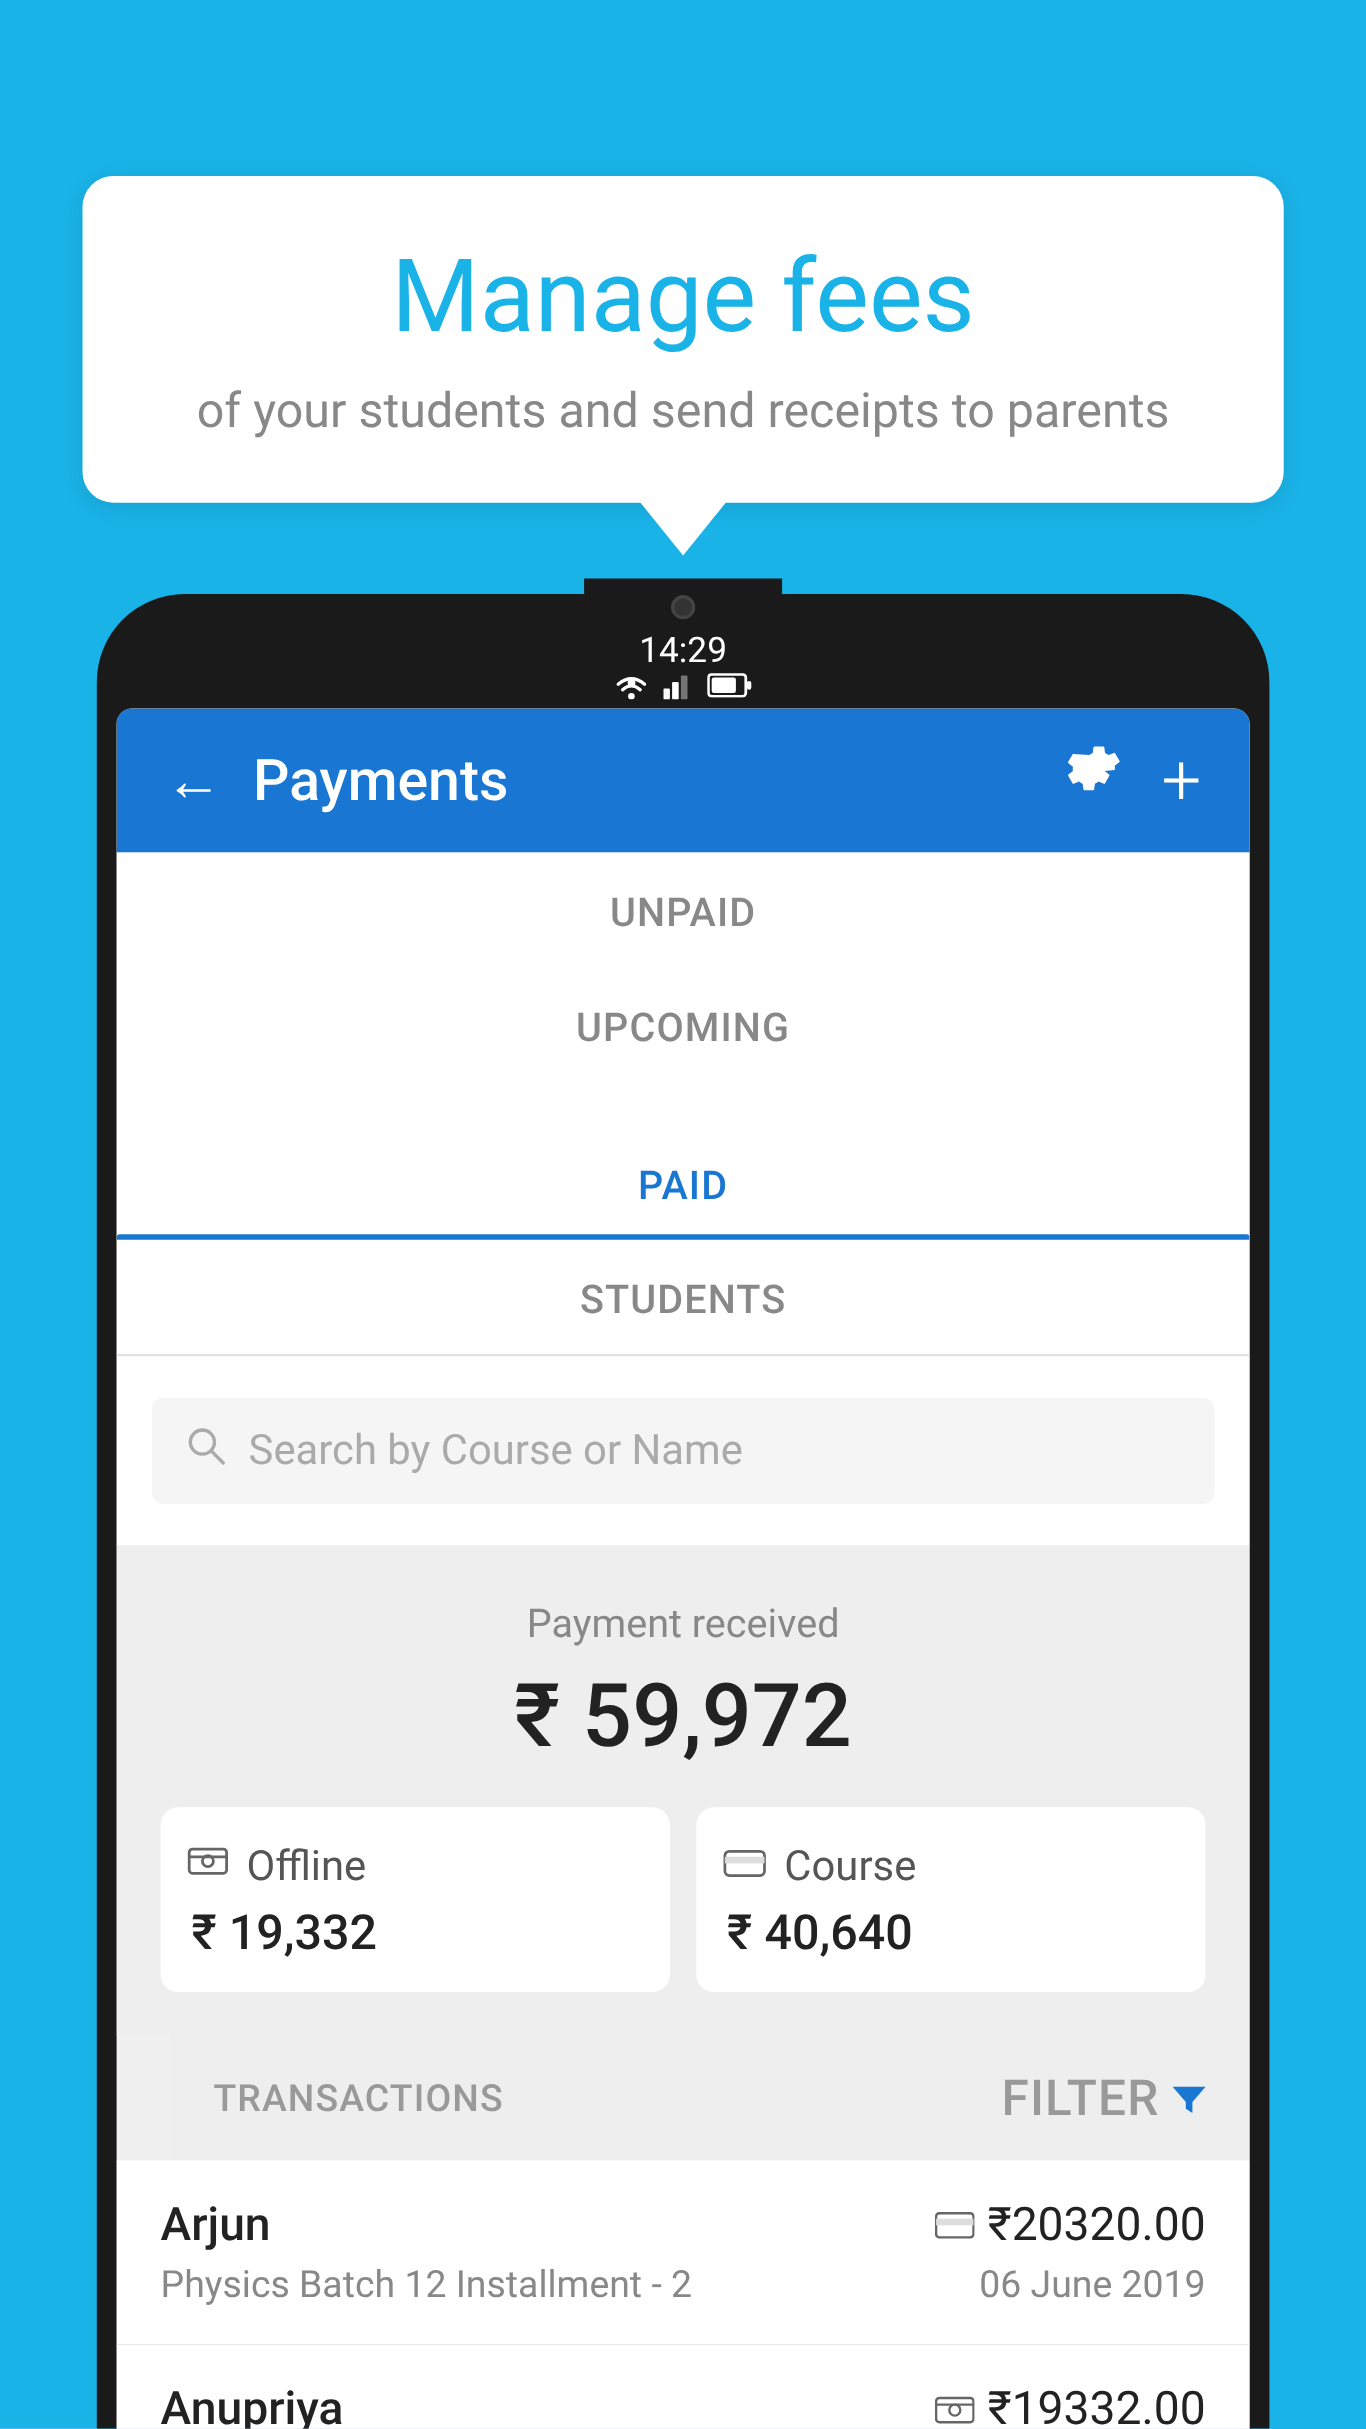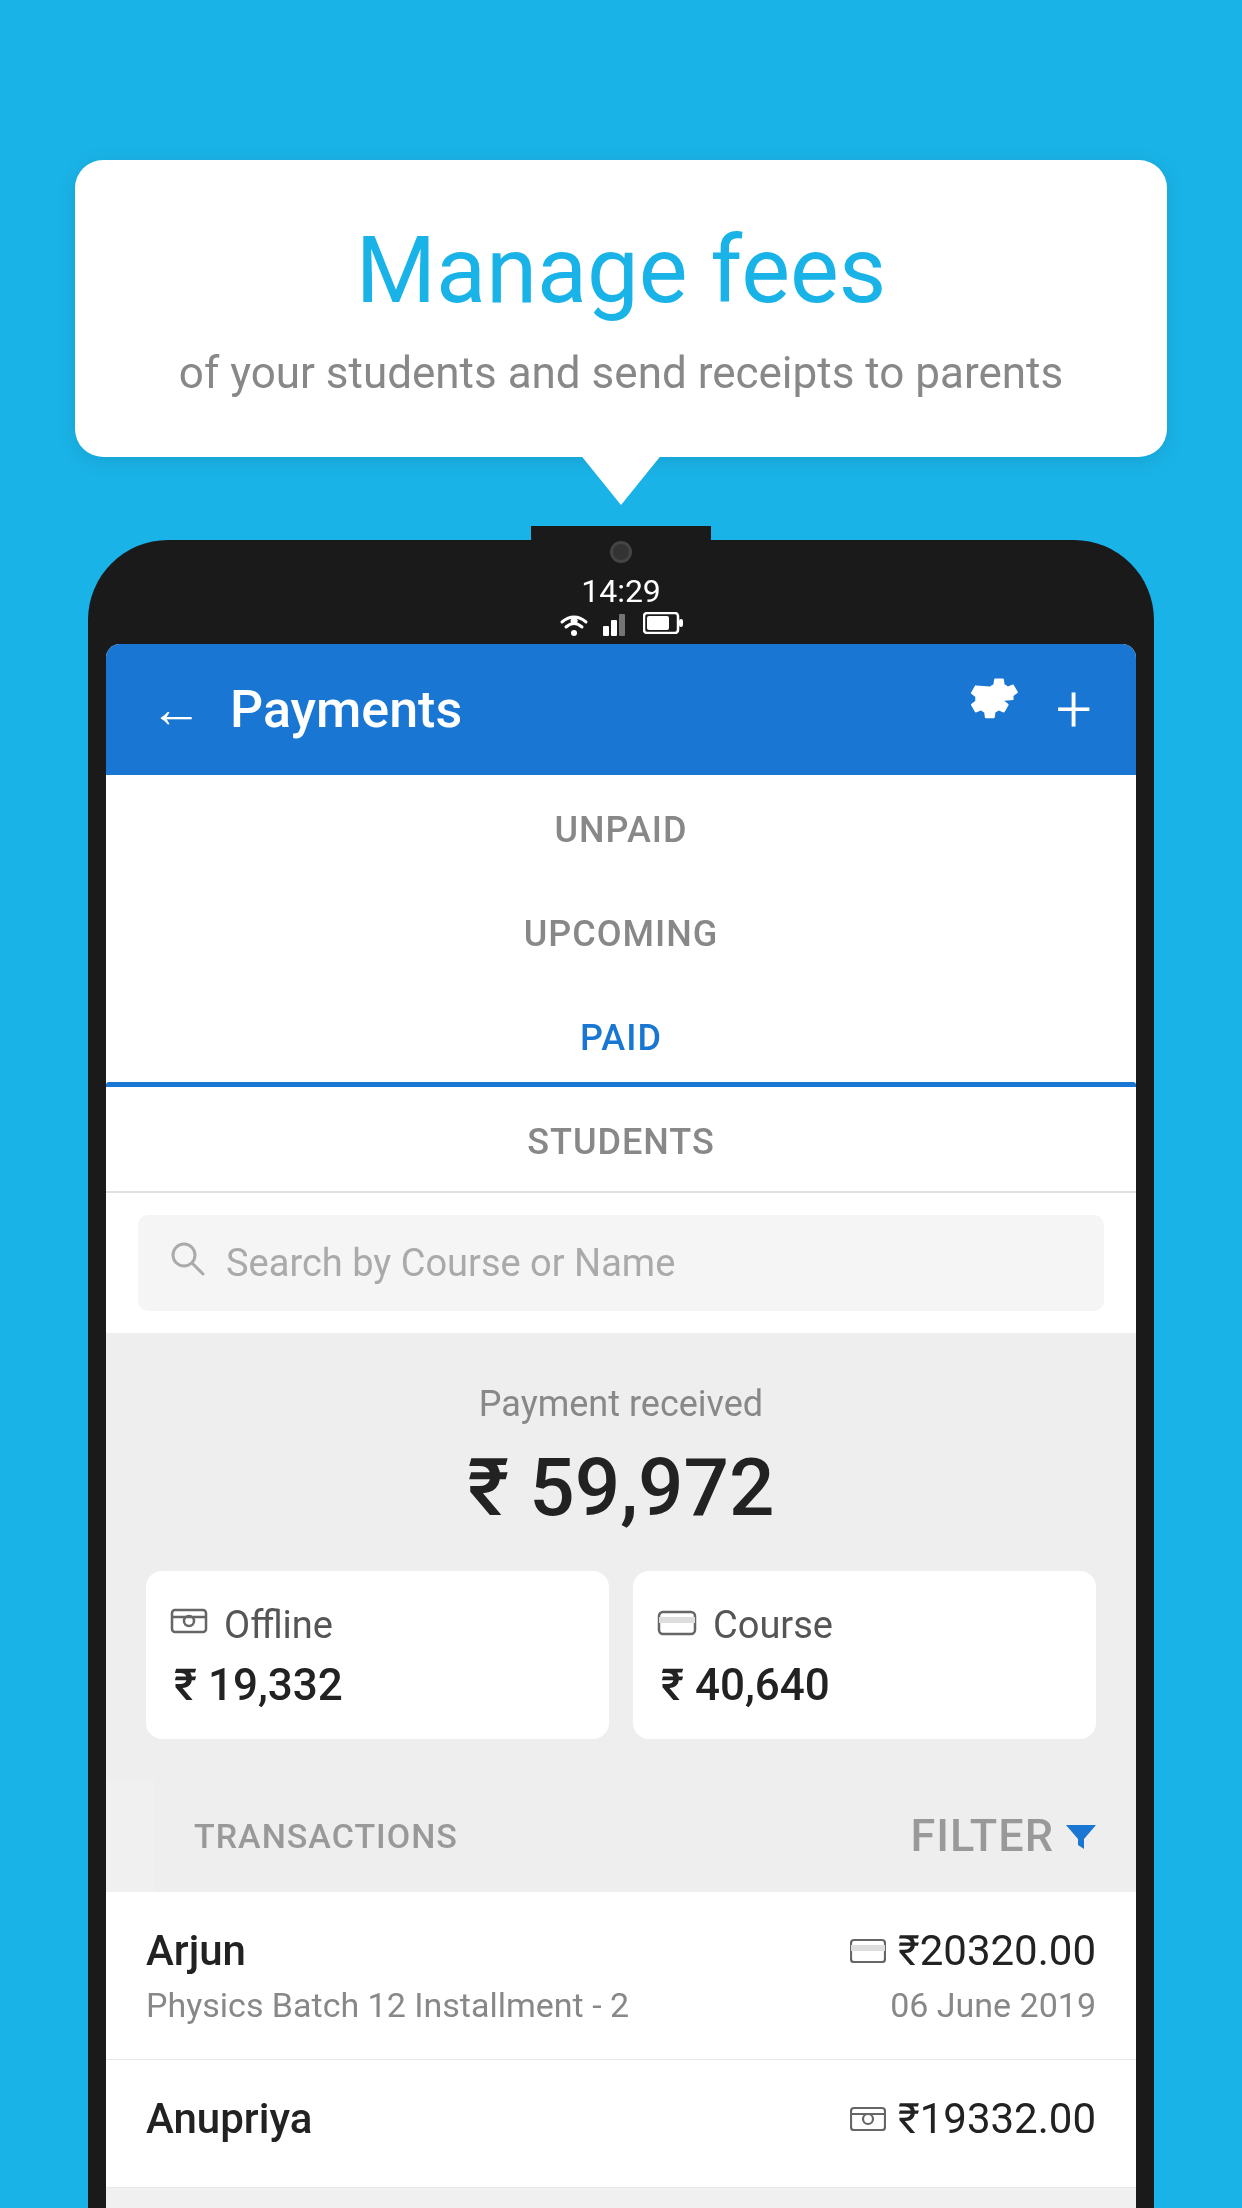--- a/index.html
+++ b/index.html
@@ -160,36 +160,37 @@
       text-align: center;
       padding: 34px 10px 28px;
       font-size: 36px;
       font-weight: 500;
       color: #888;
       letter-spacing: 1px;
       position: relative;
     }
     .tab.active {
       color: #1976d2;
+      margin-top: 40px;
     }
     .tab.active::after {
       content: '';
       position: absolute;
       bottom: 0;
       left: 0;
       right: 0;
       height: 5px;
       background: #1976d2;
       border-radius: 3px 3px 0 0;
     }
 
     
     .search-container {
       background: white;
-      padding: 22px 32px;
+      padding: 38px 32px;
     }
     .search-bar {
       background: #f5f5f5;
       border-radius: 10px;
       display: flex;
       align-items: center;
       padding: 24px 30px;
       gap: 20px;
     }
     .search-icon-wrap {

